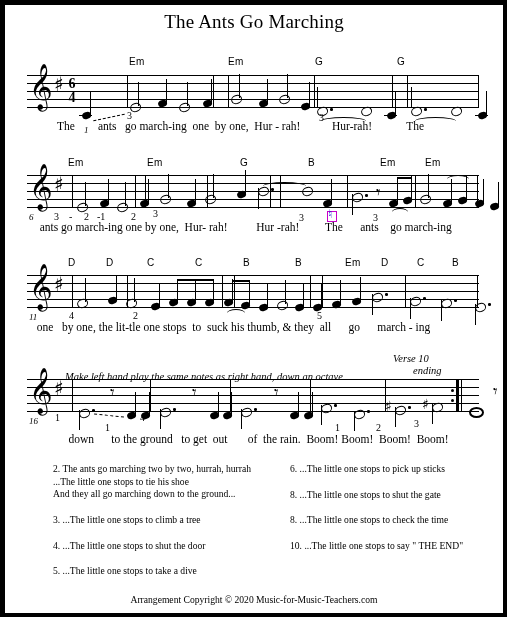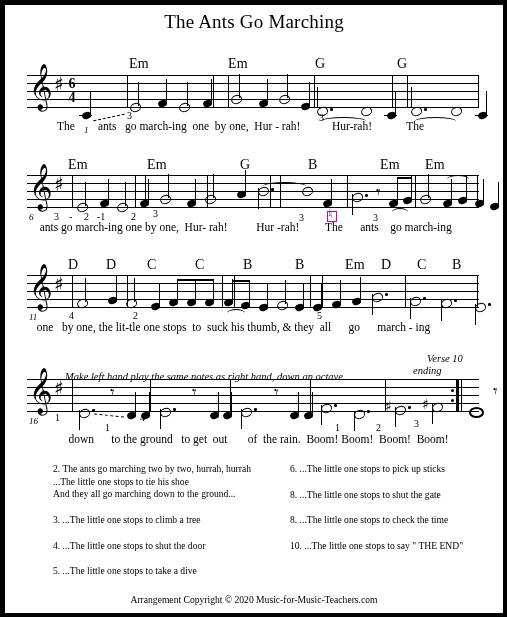--- a/index.html
+++ b/index.html
@@ -183,22 +183,22 @@
     position: absolute;
     width: 11px;
     height: 7px;
     border-radius: 50%;
     border: 2px solid #000;
     background: transparent;
   }
 
   .chord {
     position: absolute;
-    font-family: Liberation Serif, serif;
-    font-size: 14px;
+    font-family: Liberation Sans, sans-serif;
+    font-size: 10px;
     line-height: 1;
     letter-spacing: 0.3px;
   }
   .finger {
     position: absolute;
     font-family: "Liberation Serif", "DejaVu Serif", serif;
     font-size: 10px;
     line-height: 1;
   }
   .measnum {
@@ -552,21 +552,21 @@
     <div class="finger" style="left:64px; top:50px;">4</div>
     <div class="finger" style="left:128px; top:50px;">2</div>
     <div class="finger" style="left:312px; top:50px;">5</div>
 
     <div class="lyricline" style="left:26px; top:60px;">  one   by one, the lit-tle one stops  to  suck his thumb, &amp; they  all      go      march - ing</div>
   </div>
 
   <div class="system" style="top:350px;">
 
     <div class="direction" style="left:60px; top:16px; width:300px;">Make left hand play the same notes as right hand, down an octave</div>
-    <div class="direction" style="left:422px; top:-2px; text-align:center;font-family:Liberation Serif, serif;">Verse 10</div>
+    <div class="direction" style="left:388px; top:-2px; text-align:center;font-family:Liberation Serif, serif;">Verse 10</div>
     <div class="direction" style="left:408px; top:10px; text-align:left;">ending</div>
 
     <div class="staff" style="top:24px;">
       <div class="sline l0"></div>
       <div class="sline l1"></div>
       <div class="sline l2"></div>
       <div class="sline l3"></div>
       <div class="sline l4"></div>
 
       <div class="clef">𝄞</div>

